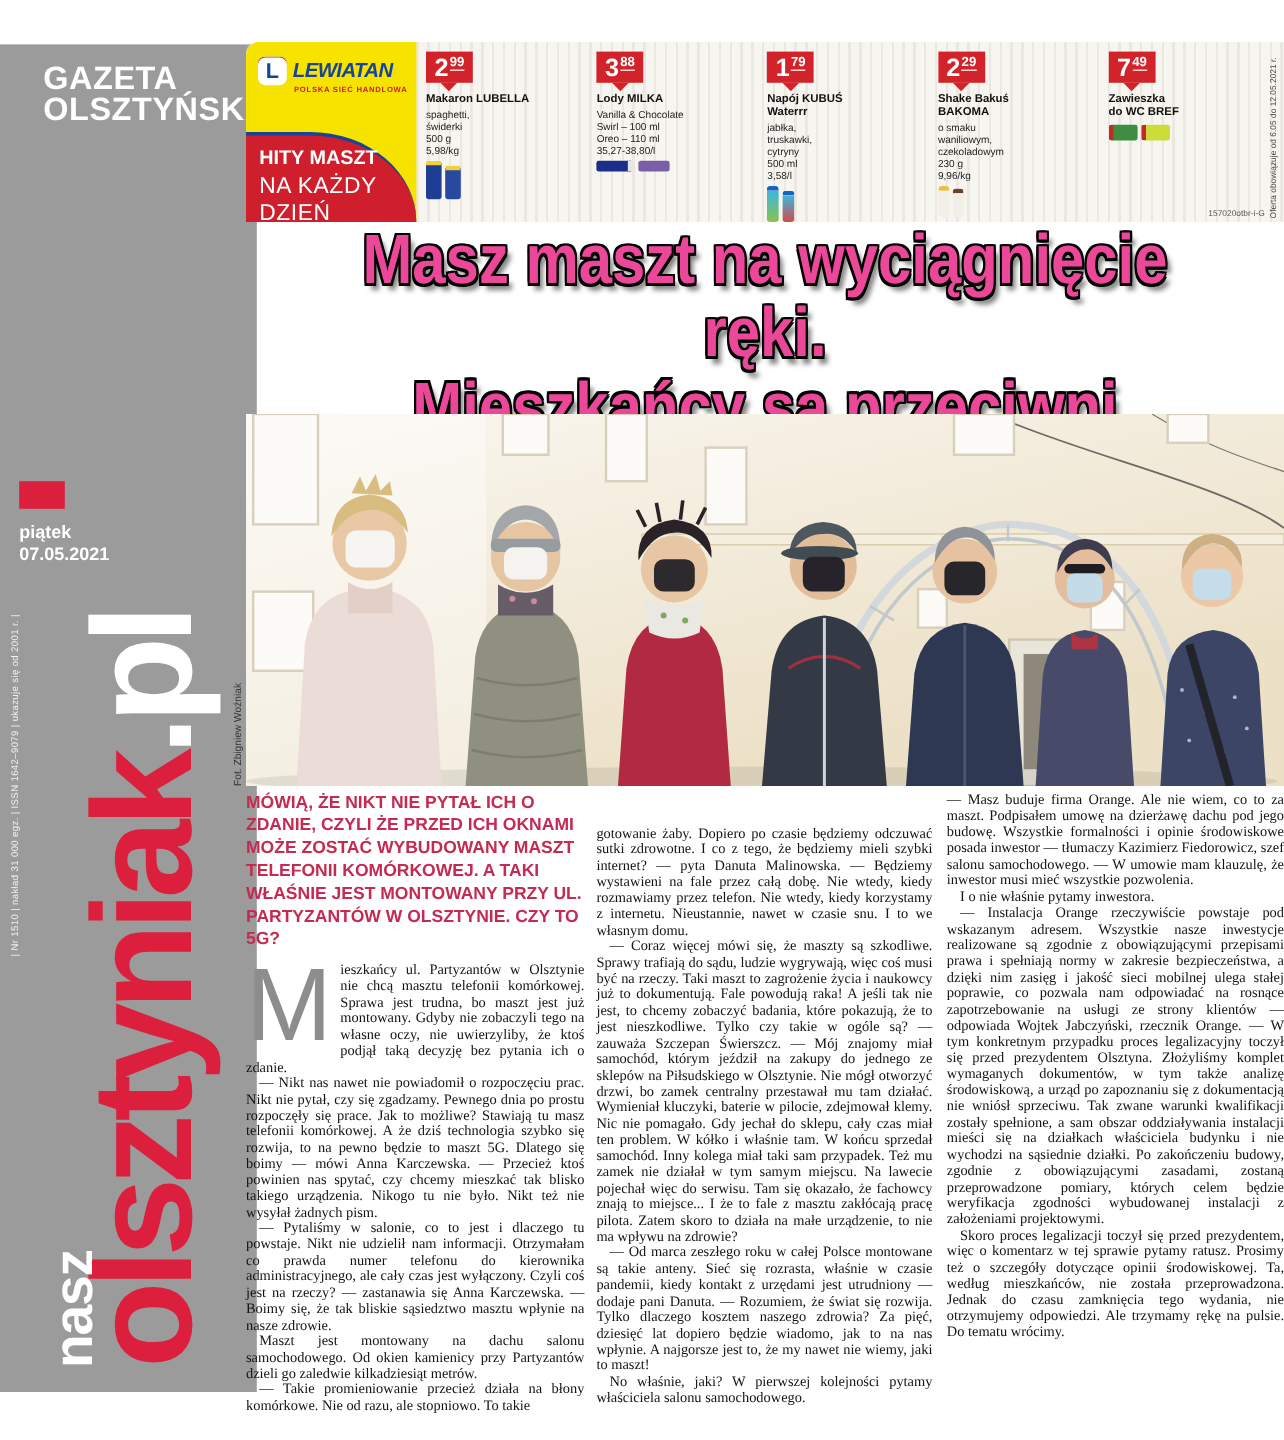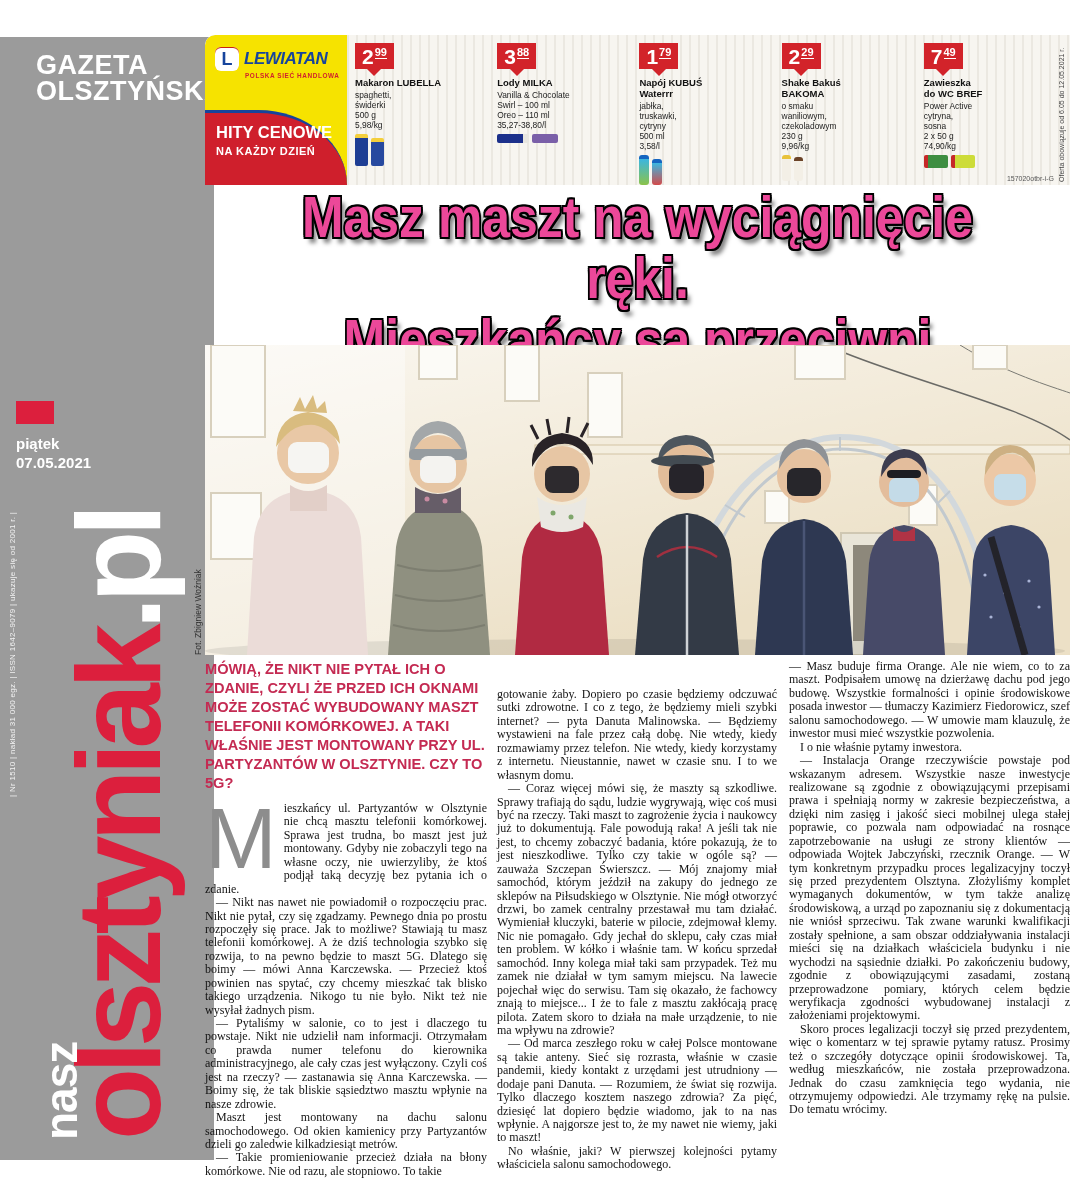--- a/index.html
+++ b/index.html
@@ -27,21 +27,21 @@
   .ad-left .redwave{position:absolute;left:0;bottom:0;width:100%;height:72px;
            background:#cf1f2c;border-top:3px solid #16449c;border-top-right-radius:100% 120px;}
   .lew-row{position:absolute;left:10px;top:12px;display:flex;align-items:center;gap:5px;}
   .lew-mark{width:24px;height:24px;background:#fff;border-radius:6px;color:#16449c;
             font-weight:bold;font-size:18px;text-align:center;line-height:24px;
             box-shadow:0 1px 0 #c9240f inset;}
   .lew-name{color:#16449c;font-weight:bold;font-style:italic;font-size:17px;letter-spacing:-.5px;}
   .lew-sub{position:absolute;left:40px;top:37px;color:#d0202c;font-weight:bold;font-size:6.4px;
            letter-spacing:.6px;}
   .ad-tag1{position:absolute;left:11px;top:88px;color:#fff;font-weight:bold;font-size:16.5px;z-index:2;}
-  .ad-tag2{position:absolute;left:11px;top:110px;color:#fff;font-size:11px;letter-spacing:.5px;z-index:2;font-weight:bold;}
+  .ad-tag2{position:absolute;left:11px;top:110px;color:#fff;font-size:19px;letter-spacing:.5px;z-index:2;}
   .products{position:absolute;left:150px;top:8px;right:20px;display:flex;gap:16px;}
   .product{flex:1 1 0;min-width:0;}
   .price-tag{display:inline-block;background:#d2232a;color:#fff;font-weight:bold;
              font-size:21px;line-height:1;padding:3px 7px 2px;position:relative;margin-bottom:9px;}
   .price-tag .sup{font-size:11px;vertical-align:super;border-bottom:1.5px solid #fff;margin-left:1px;}
   .price-tag::after{content:"";position:absolute;left:50%;bottom:-7px;margin-left:-7px;
              border:7px solid transparent;border-top-color:#d2232a;border-bottom:0;}
   .p-name{font-weight:bold;font-size:9.5px;line-height:1.15;white-space:pre-line;color:#111;}
   .p-details{font-size:8.4px;line-height:1.2;white-space:pre-line;color:#222;margin-top:1px;}
   .chips{display:flex;gap:3px;margin-top:4px;align-items:flex-end;}
@@ -93,21 +93,21 @@
   </div>
 
   <div class="ad">
     <div class="ad-left">
       <div class="redwave"></div>
       <div class="lew-row">
         <div class="lew-mark">L</div>
         <div class="lew-name">LEWIATAN</div>
       </div>
       <div class="lew-sub">POLSKA SIEĆ HANDLOWA</div>
-      <div class="ad-tag1">HITY CENOWE</div>
+      <div class="ad-tag1">HITY MASZT</div>
       <div class="ad-tag2">NA KAŻDY DZIEŃ</div>
     </div>
     <div class="products">
 
       <div class="product">
         <div class="price-tag"><span>2</span><span class="sup">99</span></div>
         <div class="p-name">Makaron LUBELLA</div>
         <div class="p-details">spaghetti,
 świderki
 500 g
@@ -159,25 +159,20 @@
         <div class="chips">
           <div class="chip" style="width:9px;height:22px;background:#f3efe6;border-top:4px solid #e8c23a;border-radius:3px;"></div>
           <div class="chip" style="width:9px;height:20px;background:#f3efe6;border-top:4px solid #6b4328;border-radius:3px;"></div>
         </div>
       </div>
 
       <div class="product">
         <div class="price-tag"><span>7</span><span class="sup">49</span></div>
         <div class="p-name">Zawieszka
 do WC BREF</div>
-        <div class="p-details">Power Active
-cytryna,
-sosna
-2 x 50 g
-74,90/kg</div>
         <div class="chips">
           <div class="chip" style="width:20px;height:13px;background:#3e8e41;border-left:4px solid #c62828;"></div>
           <div class="chip" style="width:20px;height:13px;background:#cddc39;border-left:4px solid #c62828;"></div>
         </div>
       </div>
 
     </div>
     <div class="ad-code">157020otbr-i-G</div>
   </div>
   <div class="vtext ad-validity">Oferta obowiązuje od 6.05 do 12.05.2021 r.</div>

